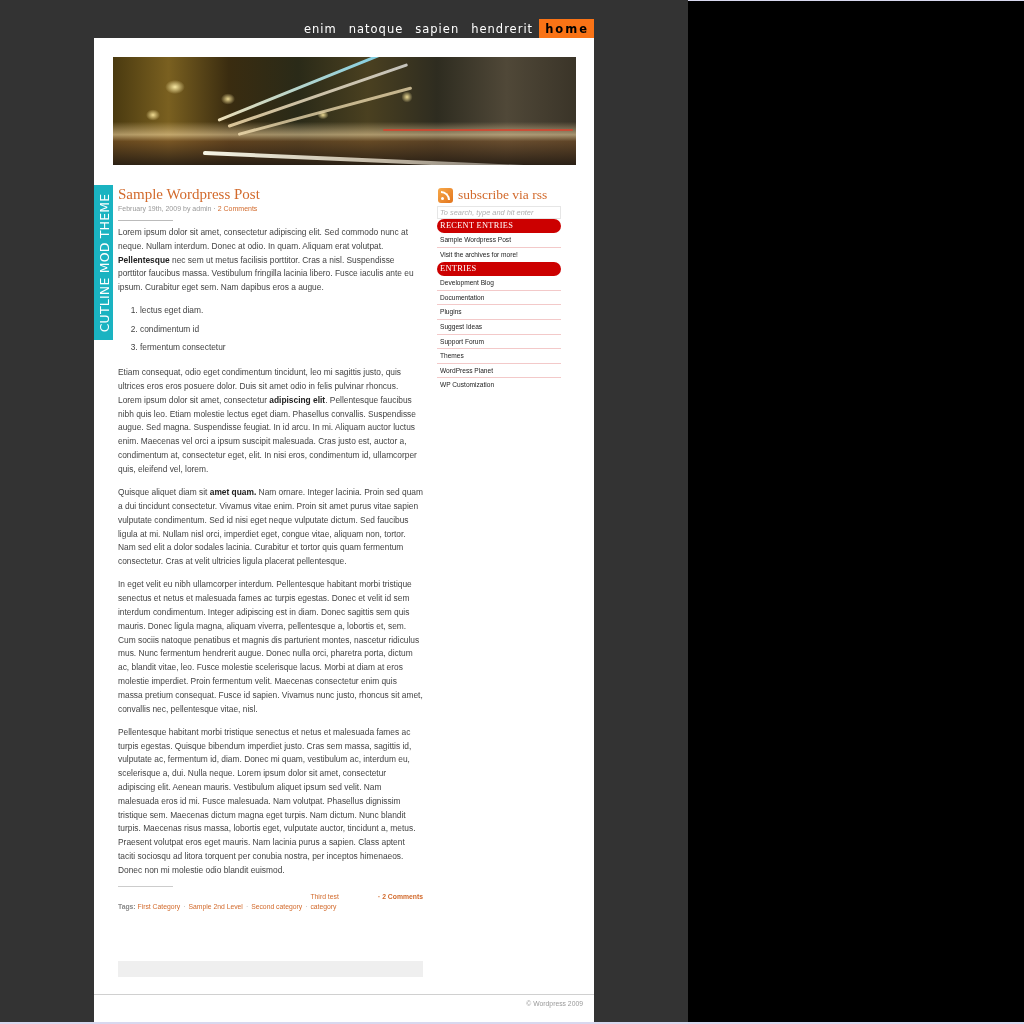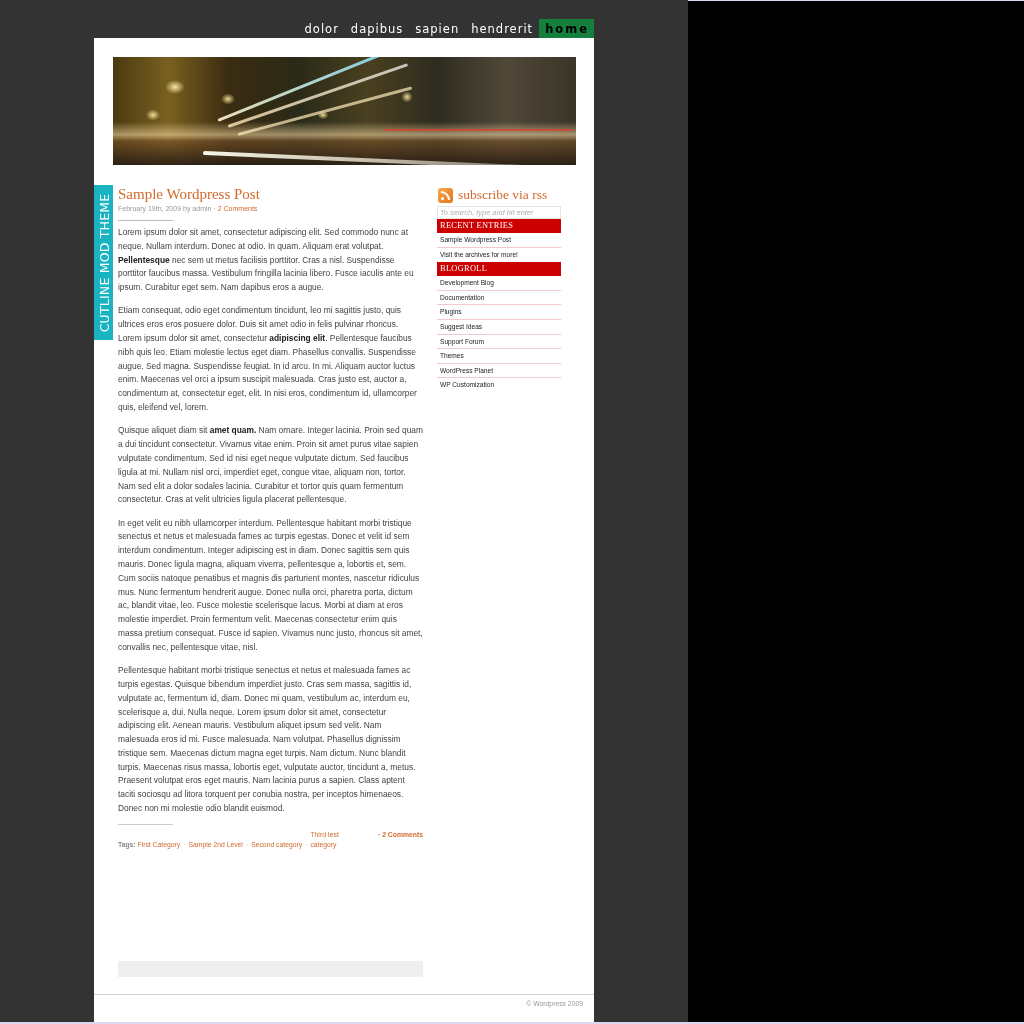--- a/index.html
+++ b/index.html
@@ -18,21 +18,21 @@
   .nav {
     position:absolute; right:430px; top:19px; height:19px;
     display:flex; align-items:stretch;
   }
   .nav a {
     display:block; color:#fff; text-decoration:none;
     font-size:11.5px; letter-spacing:1px; padding:3px 6px 0 6px;
     font-family:"DejaVu Sans", sans-serif; line-height:15px;
   }
   .nav a.active {
-    background:#15803d; color:#000; font-weight:bold; letter-spacing:2px; padding:3px 5px 0 6px;
+    background:#f97316; color:#000; font-weight:bold; letter-spacing:2px; padding:3px 5px 0 6px;
   }
   
   .page {
     position:absolute; left:94px; top:38px; width:500px; height:986px;
     background:#fff;
   }
   .header-img {
     position:absolute; left:19px; top:19px; width:463px; height:108px;
     background:
       radial-gradient(ellipse 14px 10px at 62px 30px, rgba(255,240,170,.95), rgba(255,200,80,0) 70%),
@@ -101,39 +101,39 @@
   .rss-label { font-family:"Liberation Serif", serif; font-size:13.5px; color:#d26a2c;text-align:right; }
   .search {
     display:block; box-sizing:border-box; width:124px; height:13px; margin-top:1px;
     border:1px solid #e6e6e6; background:#fff; font-size:7.4px; font-style:italic;
     color:#aaa; padding:0 2px; font-family:"Liberation Sans", sans-serif; outline:none;
   }
   .search::placeholder { color:#b0b0b0; font-style:italic; }
   .widget-title {
     background:#cc0000; color:#fff; font-family:"Liberation Serif", serif;
     font-size:8.4px; height:14px; line-height:14px; padding-left:3px; margin:0;
-    font-weight:normal; letter-spacing:.3px;
+    font-weight:normal; letter-spacing:.3px;border-radius:7px;
   }
   .widget ul { list-style:none; margin:0; padding:0; }
   .widget li {
     font-size:6.6px; color:#222; height:14.6px; line-height:14px; padding-left:3px;
     border-bottom:1px solid #f3c9c9; box-sizing:border-box;
   }
   .widget li:last-child { border-bottom:none; }
   .widget li a { color:#222; text-decoration:none; }
 </style>
 </head>
 <body>
 
 <div class="topstrip"></div>
 <div class="backdrop"></div>
 
 <nav class="nav">
-  <a href="#">dolor</a>
-  <a href="#">dapibus</a>
+  <a href="#">enim</a>
+  <a href="#">natoque</a>
   <a href="#">sapien</a>
   <a href="#">hendrerit</a>
   <a href="#" class="active">home</a>
 </nav>
 
 <div class="page">
 
   <div class="header-img">
     <div class="streak" style="left:105px;top:62px;width:200px;background:linear-gradient(90deg,rgba(255,240,200,.9),rgba(120,220,255,.9));transform:rotate(-22deg);"></div>
     <div class="streak" style="left:115px;top:68px;width:190px;background:linear-gradient(90deg,rgba(255,230,180,.8),rgba(255,255,255,.7));transform:rotate(-19deg);"></div>
@@ -152,20 +152,25 @@
       <span>February 19th, 2009</span>
       <span>by</span>
       <span>admin</span>
       <span>·</span>
       <a href="#">2 Comments</a>
     </div>
     <div class="title-rule"></div>
 
     <div class="post-body">
       <p><span>Lorem ipsum dolor sit amet, consectetur adipiscing elit. Sed commodo nunc at neque. Nullam interdum. Donec at odio. In quam. Aliquam erat volutpat. </span><b>Pellentesque</b><span> nec sem ut metus facilisis porttitor. Cras a nisl. Suspendisse porttitor faucibus massa. Vestibulum fringilla lacinia libero. Fusce iaculis ante eu ipsum. Curabitur eget sem. Nam dapibus eros a augue.</span></p>
+      <ol>
+        <li>lectus eget diam.</li>
+        <li>condimentum id</li>
+        <li>fermentum consectetur</li>
+      </ol>
       <p><span>Etiam consequat, odio eget condimentum tincidunt, leo mi sagittis justo, quis ultrices eros eros posuere dolor. Duis sit amet odio in felis pulvinar rhoncus. Lorem ipsum dolor sit amet, consectetur </span><b>adipiscing elit</b><span>. Pellentesque faucibus nibh quis leo. Etiam molestie lectus eget diam. Phasellus convallis. Suspendisse augue. Sed magna. Suspendisse feugiat. In id arcu. In mi. Aliquam auctor luctus enim. Maecenas vel orci a ipsum suscipit malesuada. Cras justo est, auctor a, condimentum at, consectetur eget, elit. In nisi eros, condimentum id, ullamcorper quis, eleifend vel, lorem.</span></p>
       <p><span>Quisque aliquet diam sit </span><b>amet quam.</b><span> Nam ornare. Integer lacinia. Proin sed quam a dui tincidunt consectetur. Vivamus vitae enim. Proin sit amet purus vitae sapien vulputate condimentum. Sed id nisi eget neque vulputate dictum. Sed faucibus ligula at mi. Nullam nisl orci, imperdiet eget, congue vitae, aliquam non, tortor. Nam sed elit a dolor sodales lacinia. Curabitur et tortor quis quam fermentum consectetur. Cras at velit ultricies ligula placerat pellentesque.</span></p>
       <p>In eget velit eu nibh ullamcorper interdum. Pellentesque habitant morbi tristique senectus et netus et malesuada fames ac turpis egestas. Donec et velit id sem interdum condimentum. Integer adipiscing est in diam. Donec sagittis sem quis mauris. Donec ligula magna, aliquam viverra, pellentesque a, lobortis et, sem. Cum sociis natoque penatibus et magnis dis parturient montes, nascetur ridiculus mus. Nunc fermentum hendrerit augue. Donec nulla orci, pharetra porta, dictum ac, blandit vitae, leo. Fusce molestie scelerisque lacus. Morbi at diam at eros molestie imperdiet. Proin fermentum velit. Maecenas consectetur enim quis massa pretium consequat. Fusce id sapien. Vivamus nunc justo, rhoncus sit amet, convallis nec, pellentesque vitae, nisl.</p>
       <p>Pellentesque habitant morbi tristique senectus et netus et malesuada fames ac turpis egestas. Quisque bibendum imperdiet justo. Cras sem massa, sagittis id, vulputate ac, fermentum id, diam. Donec mi quam, vestibulum ac, interdum eu, scelerisque a, dui. Nulla neque. Lorem ipsum dolor sit amet, consectetur adipiscing elit. Aenean mauris. Vestibulum aliquet ipsum sed velit. Nam malesuada eros id mi. Fusce malesuada. Nam volutpat. Phasellus dignissim tristique sem. Maecenas dictum magna eget turpis. Nam dictum. Nunc blandit turpis. Maecenas risus massa, lobortis eget, vulputate auctor, tincidunt a, metus. Praesent volutpat eros eget mauris. Nam lacinia purus a sapien. Class aptent taciti sociosqu ad litora torquent per conubia nostra, per inceptos himenaeos. Donec non mi molestie odio blandit euismod.</p>
     </div>
 
     <div class="tags-rule"></div>
     <div class="tags">
       <b>Tags:</b>
       <a href="#">First Category</a><span class="sep">·</span><a href="#">Sample 2nd Level</a><span class="sep">·</span><a href="#">Second category</a><span class="sep">·</span><a href="#" style="display:inline-block;width:50px;">Third test category</a>
@@ -182,21 +187,21 @@
     </div>
     <input class="search" type="text" placeholder="To search, type and hit enter" style="">
     <div class="widget">
       <h3 class="widget-title">RECENT ENTRIES</h3>
       <ul>
         <li><a href="#">Sample Wordpress Post</a></li>
         <li><a href="#">Visit the archives for more!</a></li>
       </ul>
     </div>
     <div class="widget">
-      <h3 class="widget-title">BLOGROLL</h3>
+      <h3 class="widget-title">ENTRIES</h3>
       <ul>
         <li><a href="#">Development Blog</a></li>
         <li><a href="#">Documentation</a></li>
         <li><a href="#">Plugins</a></li>
         <li><a href="#">Suggest Ideas</a></li>
         <li><a href="#">Support Forum</a></li>
         <li><a href="#">Themes</a></li>
         <li><a href="#">WordPress Planet</a></li>
         <li><a href="#">WP Customization</a></li>
       </ul>

